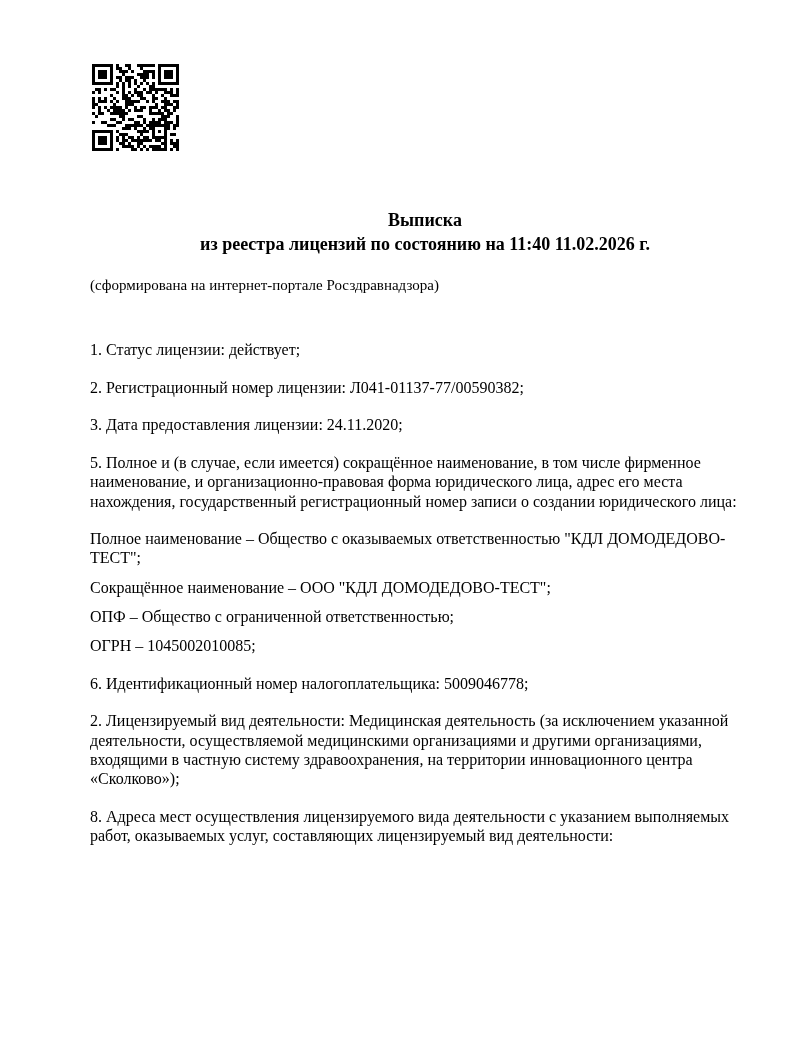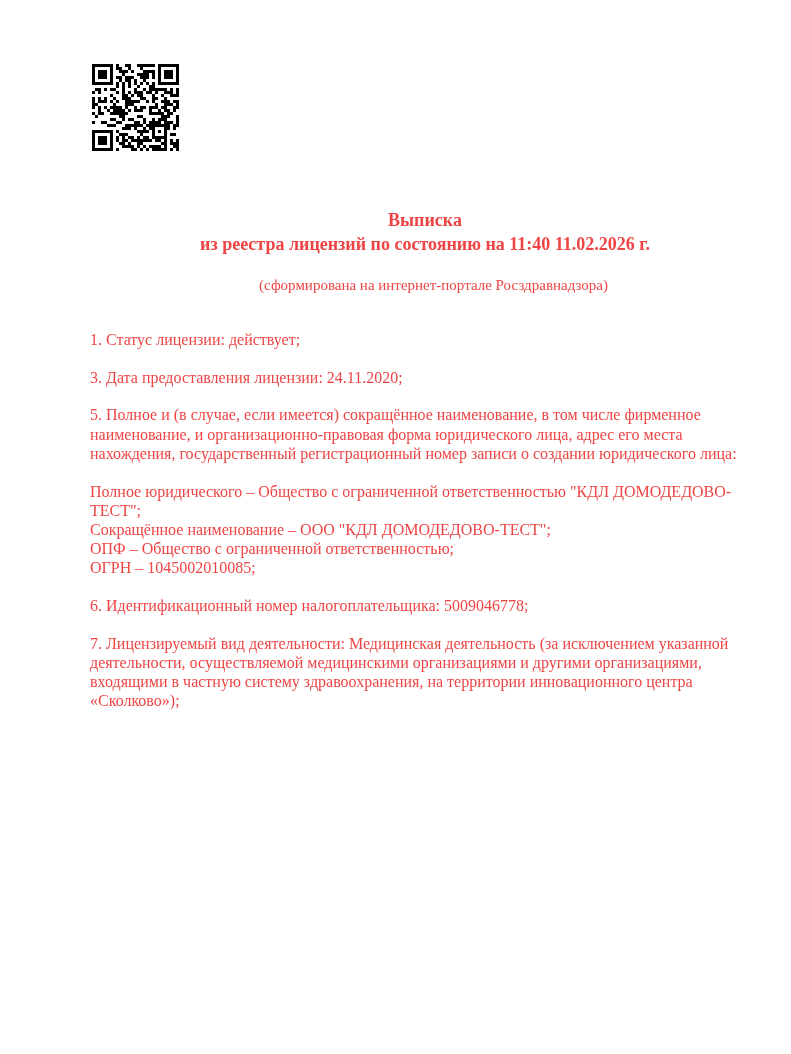--- a/index.html
+++ b/index.html
@@ -1,21 +1,21 @@
 <!DOCTYPE html>
 <html lang="ru"><head>
 <meta charset="utf-8">
 <style>
   html, body { margin: 0; padding: 0; background: #e8e8e8; }
   .page {
     position: relative;
     width: 791px;
     height: 1054px;
     background: #ffffff;
-    color: #ef4444;
+    color: #000000;
     font-family: "Liberation Serif", "DejaVu Serif", serif;
     overflow: hidden;
     margin: 0 auto;
   }
   .qr {
     position: absolute;
     left: 92px;
     top: 64px;
     width: 87px;
     height: 87px;
@@ -28,38 +28,38 @@
     width: 670px;
     text-align: center;
     font-weight: bold;
     font-size: 18px;
     line-height: 23.5px;
     white-space: nowrap;
   }
   .title-line { display: block; }
   .generated-note {
     position: absolute;
-    left: 102px;
+    left: 90px;
     top: 276px;
     width: 663px;
-    text-align: center;
+    text-align: left;
     font-size: 15px;
     line-height: 18px;
   }
   .body-text {
     position: absolute;
     left: 90px;
     top: 330px;
     width: 664px;
     font-size: 16px;
     line-height: 19.2px;
     text-align: left;
   }
   .para { margin: 0 0 18.5px 0; }
-  .para-line { display: block; }
+  .para-line { display: block; margin-top: 10px; }
 </style>
 </head>
 <body>
 
 <div class="page">
 
   <div class="qr" id="qr">
       <svg viewBox="0 0 29 29" xmlns="http://www.w3.org/2000/svg" fill="#000000">
         <rect x="0" y="0" width="1" height="1"></rect>
         <rect x="1" y="0" width="1" height="1"></rect>
@@ -497,32 +497,38 @@
     <span class="title-line">из реестра лицензий по состоянию на 11:40 11.02.2026 г.</span>
   </div>
 
   <div class="generated-note">(сформирована на интернет-портале Росздравнадзора)</div>
 
   <div class="body-text" id="paragraphs">
       <p class="para">
         <span class="para-line">1. Статус лицензии: действует;</span>
       </p>
       <p class="para">
+        <span class="para-line">2. Регистрационный номер лицензии: Л041-01137-77/00590382;</span>
+      </p>
+      <p class="para">
         <span class="para-line">3. Дата предоставления лицензии: 24.11.2020;</span>
       </p>
       <p class="para">
         <span class="para-line">5. Полное и (в случае, если имеется) сокращённое наименование, в том числе фирменное наименование, и организационно-правовая форма юридического лица, адрес его места нахождения, государственный регистрационный номер записи о создании юридического лица:</span>
       </p>
       <p class="para">
-        <span class="para-line">Полное юридического – Общество с ограниченной ответственностью "КДЛ ДОМОДЕДОВО-ТЕСТ";</span>
+        <span class="para-line">Полное наименование – Общество с оказываемых ответственностью "КДЛ ДОМОДЕДОВО-ТЕСТ";</span>
         <span class="para-line">Сокращённое наименование – ООО "КДЛ ДОМОДЕДОВО-ТЕСТ";</span>
         <span class="para-line">ОПФ – Общество с ограниченной ответственностью;</span>
         <span class="para-line">ОГРН – 1045002010085;</span>
       </p>
       <p class="para">
         <span class="para-line">6. Идентификационный номер налогоплательщика: 5009046778;</span>
       </p>
       <p class="para">
-        <span class="para-line">7. Лицензируемый вид деятельности: Медицинская деятельность (за исключением указанной деятельности, осуществляемой медицинскими организациями и другими организациями, входящими в частную систему здравоохранения, на территории инновационного центра «Сколково»);</span>
+        <span class="para-line">2. Лицензируемый вид деятельности: Медицинская деятельность (за исключением указанной деятельности, осуществляемой медицинскими организациями и другими организациями, входящими в частную систему здравоохранения, на территории инновационного центра «Сколково»);</span>
+      </p>
+      <p class="para">
+        <span class="para-line">8. Адреса мест осуществления лицензируемого вида деятельности с указанием выполняемых работ, оказываемых услуг, составляющих лицензируемый вид деятельности:</span>
       </p>
     </div>
 
 </div>
 
 </body></html>

